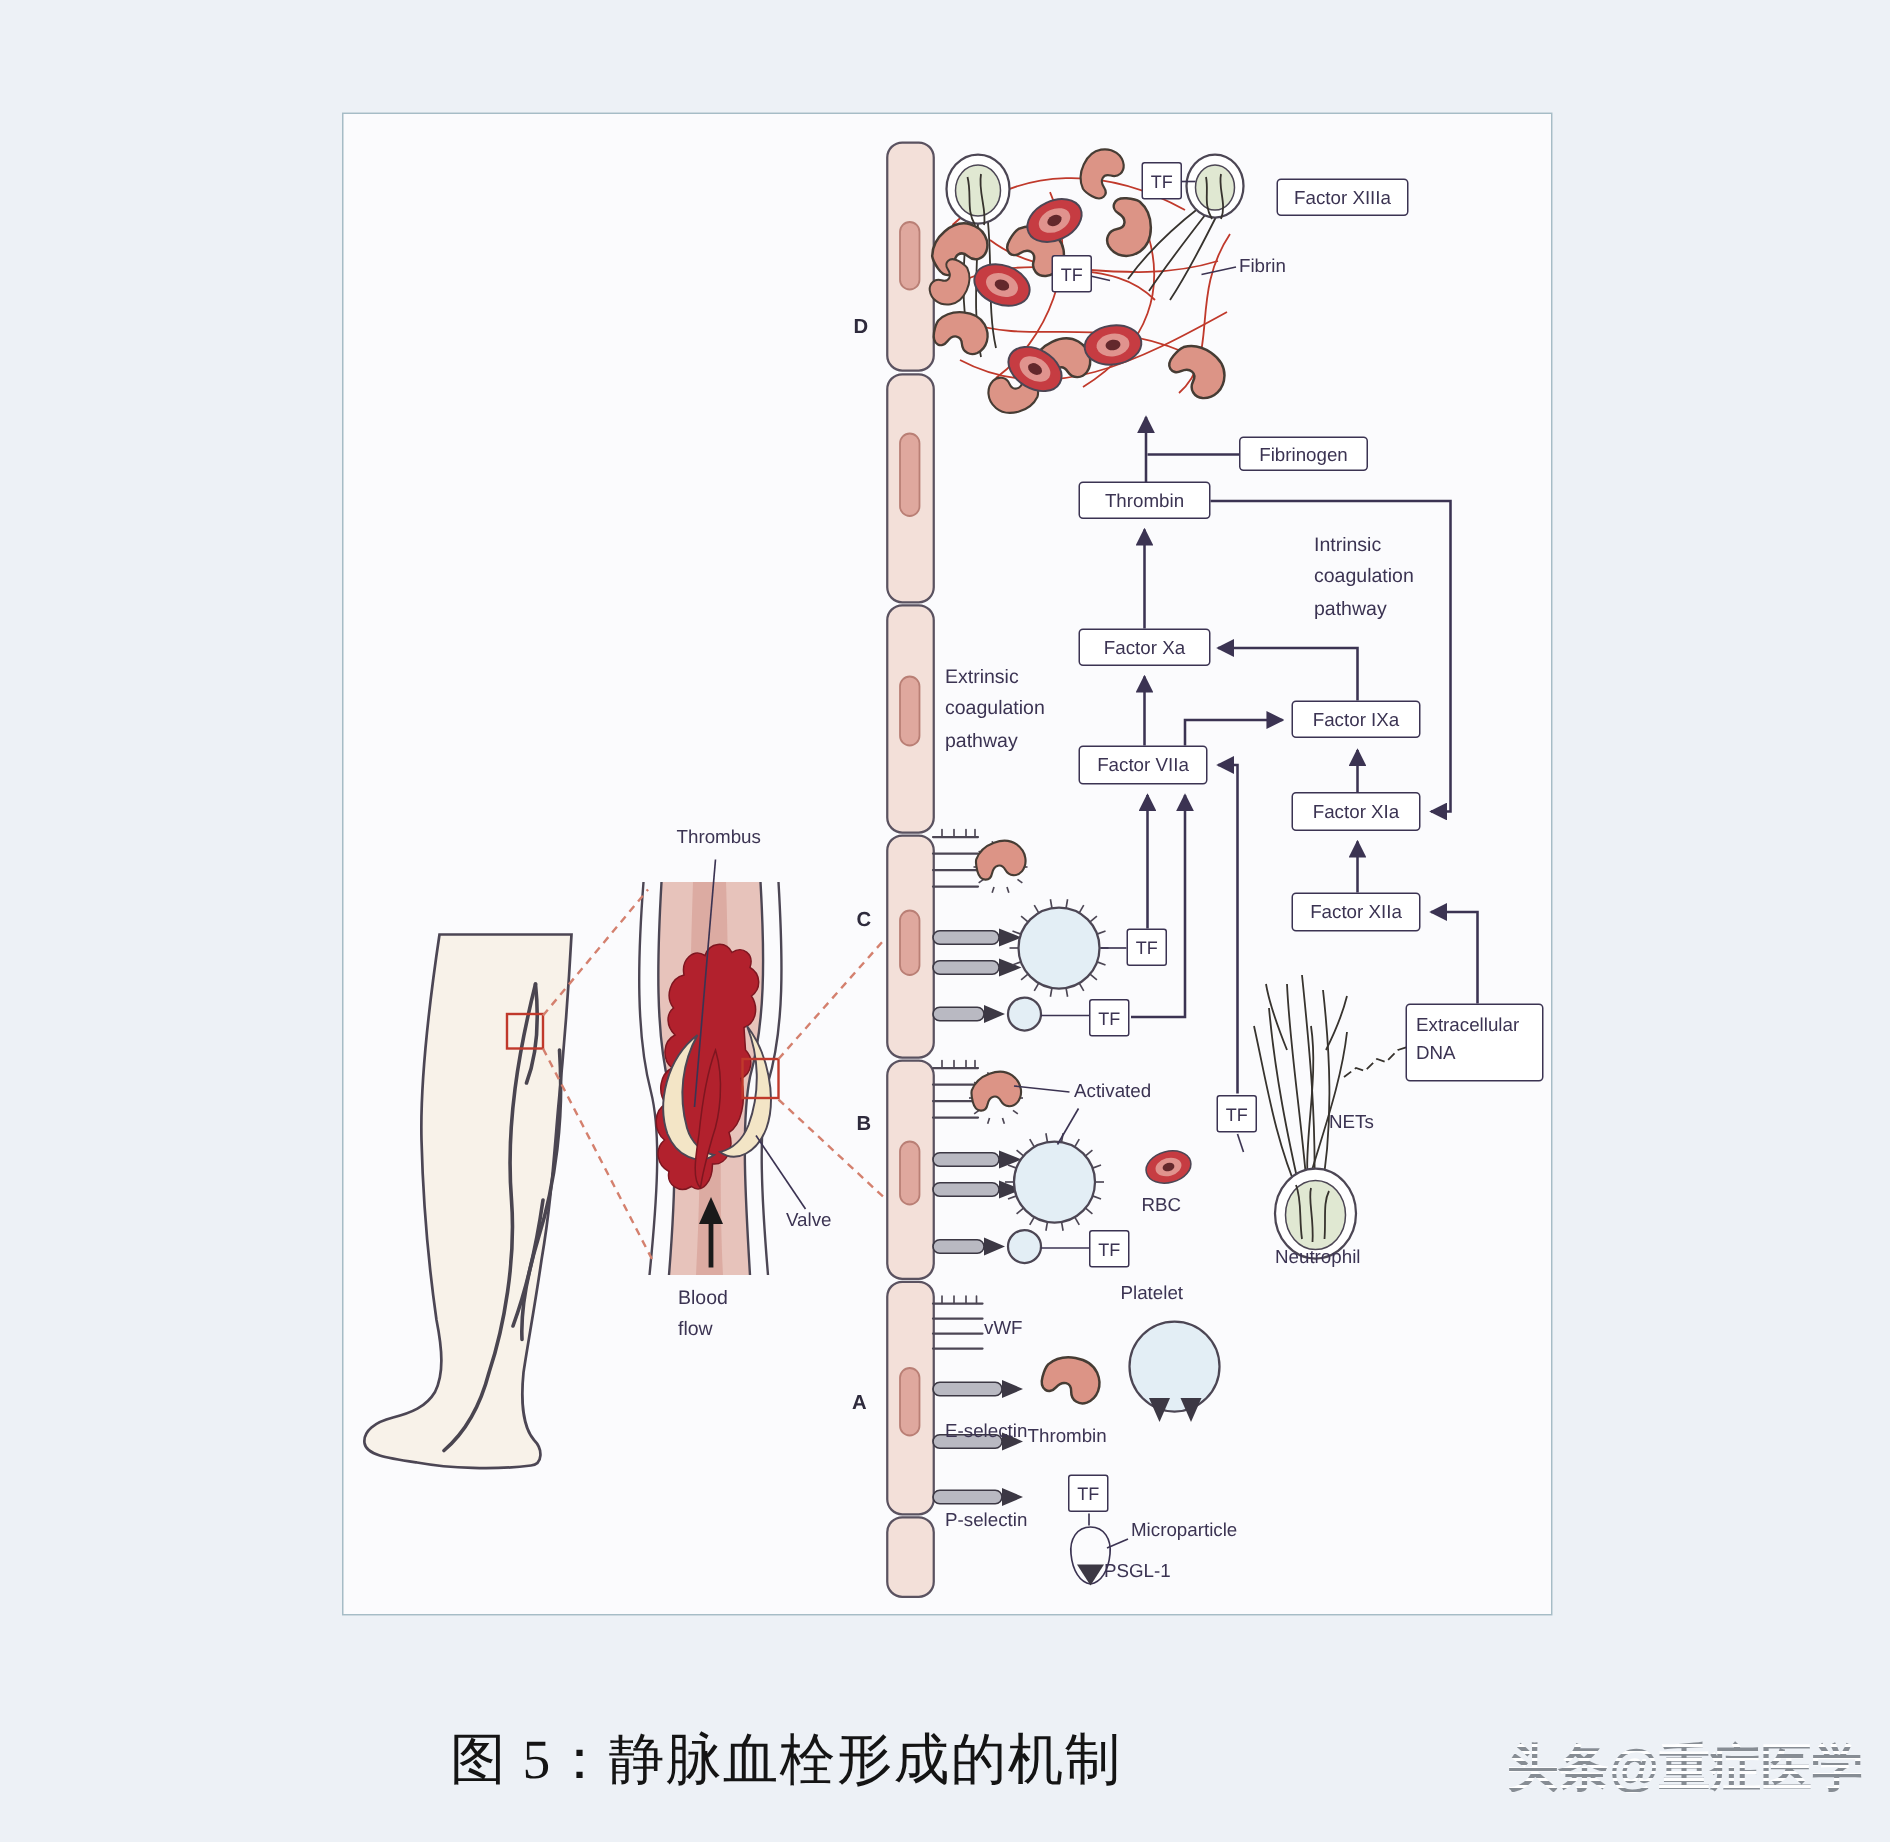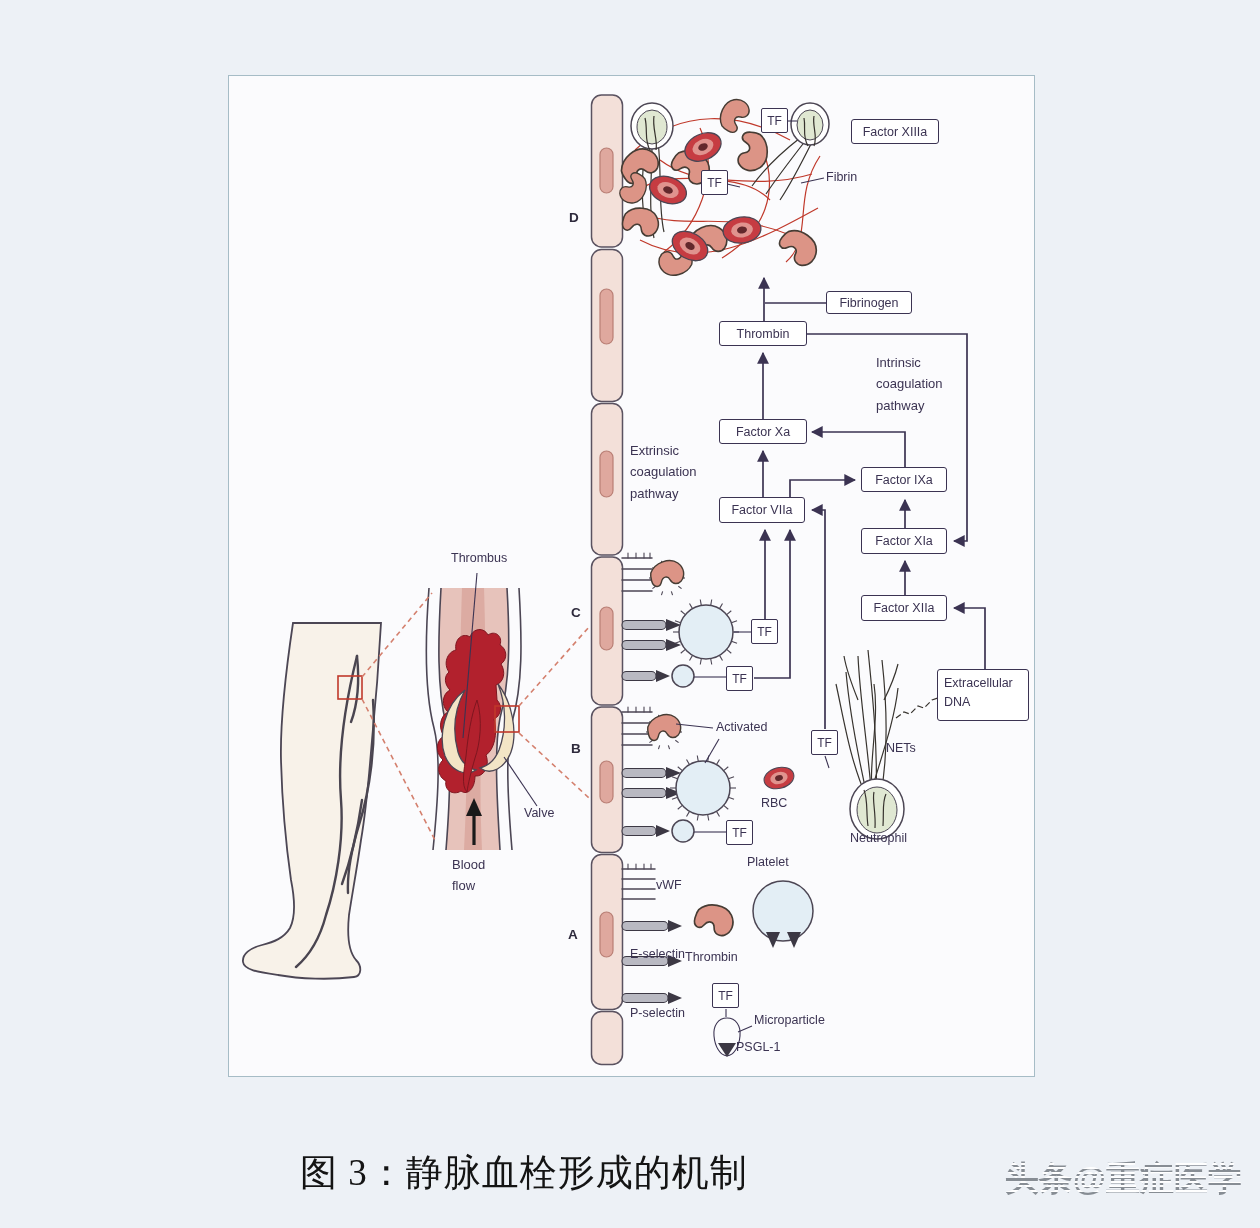--- a/index.html
+++ b/index.html
@@ -374,16 +374,16 @@
   <div class="lbl" style="left:656px;top:878px">vWF</div>
   <div class="lbl" style="left:685px;top:950px">Thrombin</div>
   <div class="lbl" style="left:630px;top:947px">E-selectin</div>
   <div class="lbl" style="left:630px;top:1006px">P-selectin</div>
   <div class="lbl" style="left:754px;top:1013px">Microparticle</div>
   <div class="lbl" style="left:736px;top:1040px">PSGL-1</div>
   <div class="lbl" style="left:451px;top:551px">Thrombus</div>
   <div class="lbl" style="left:524px;top:806px">Valve</div>
   <div class="lbl wrap" style="left:452px;top:854px;width:46px">Blood flow</div>
 
-  <div class="caption">图 3：静脉血栓形成的机制</div>
+  <div class="caption">图 5：静脉血栓形成的机制</div>
   <div class="watermark">头条@重症医学</div>
 
 </div>
 
 </body></html>

